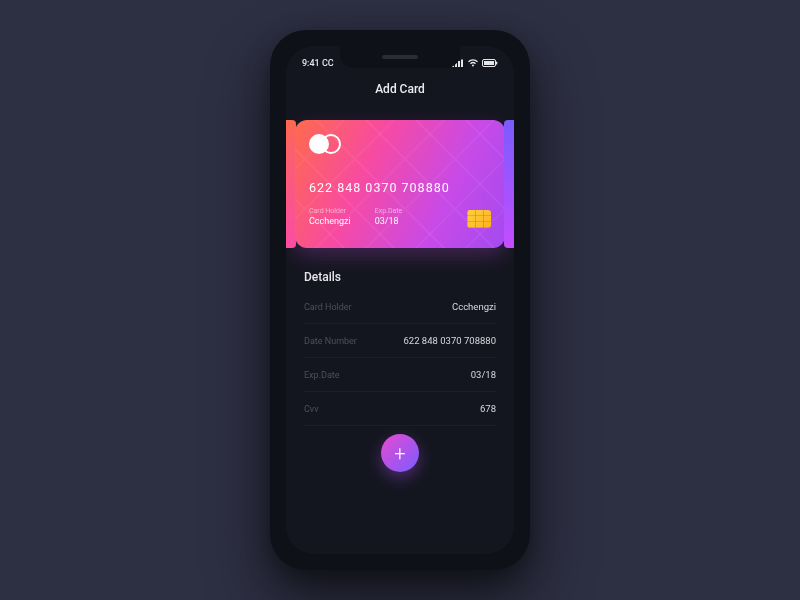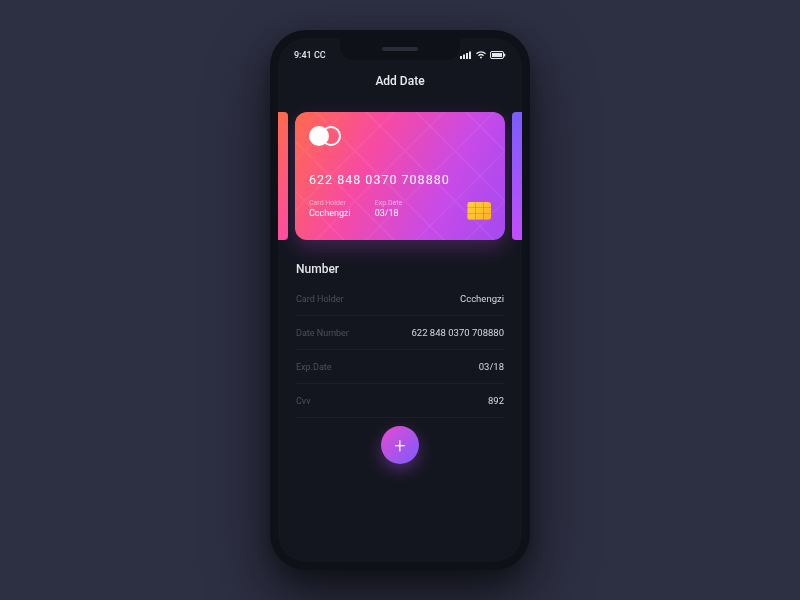--- a/index.html
+++ b/index.html
@@ -12,21 +12,21 @@
     justify-content: center;
     font-family: -apple-system, BlinkMacSystemFont, "Segoe UI", Roboto, sans-serif;
     overflow: hidden;
   }
   .phone {
     width: 260px;
     height: 540px;
     background: #0f1118;
     border-radius: 36px;
     box-shadow: 0 30px 60px rgba(0,0,0,0.5), 0 10px 25px rgba(0,0,0,0.35);
-    padding: 8px;
+    padding: 16px;
     position: relative;
   }
   .screen {
     width: 100%;
     height: 100%;
     background: #14161f;
     border-radius: 28px;
     overflow: hidden;
     position: relative;
     color: #fff;
@@ -198,21 +198,21 @@
             <path d="M6 7.5a1 1 0 100-2 1 1 0 000 2zM3 4.2a4.3 4.3 0 016 0l-1 1a2.9 2.9 0 00-4 0zM1 2.2a7.1 7.1 0 0110 0l-1 1a5.7 5.7 0 00-8 0z" fill="#e5e5ea"></path>
           </svg>
         <svg width="16" height="8" viewBox="0 0 16 8">
             <rect x="0.5" y="0.5" width="13" height="7" rx="1.5" stroke="#e5e5ea" fill="none"></rect>
             <rect x="2" y="2" width="10" height="4" fill="#e5e5ea"></rect>
             <rect x="14" y="2.5" width="1.3" height="3" rx="0.6" fill="#e5e5ea"></rect>
           </svg>
       </span>
     </div>
 
-    <div class="title-bar">Add Date</div>
+    <div class="title-bar">Add Card</div>
 
     <div class="card-row">
       <div class="peek left"></div>
       <div class="card">
         <div class="logo">
           <div class="c1"></div>
             <div class="c2"></div>
         </div>
         <div class="card-num">622 848 0370 708880</div>
         <div class="card-bottom">
@@ -224,37 +224,37 @@
             <div class="card-lbl">Exp.Date</div>
             <div class="card-val">03/18</div>
           </div>
         </div>
         <div class="chip"></div>
       </div>
       <div class="peek right"></div>
     </div>
 
     <div class="details">
-      <div class="details-title">Number</div>
+      <div class="details-title">Details</div>
 
       <div class="row">
         <span class="row-lbl">Card Holder</span>
         <span class="row-val">Ccchengzi</span>
       </div>
       <div class="row">
         <span class="row-lbl">Date Number</span>
         <span class="row-val">622 848 0370 708880</span>
       </div>
       <div class="row">
         <span class="row-lbl">Exp.Date</span>
         <span class="row-val">03/18</span>
       </div>
       <div class="row">
         <span class="row-lbl">Cvv</span>
-        <span class="row-val">892</span>
+        <span class="row-val">678</span>
       </div>
 
       <div class="fab">
         <span>+</span>
       </div>
     </div>
 
   </div>
 </div>
 

